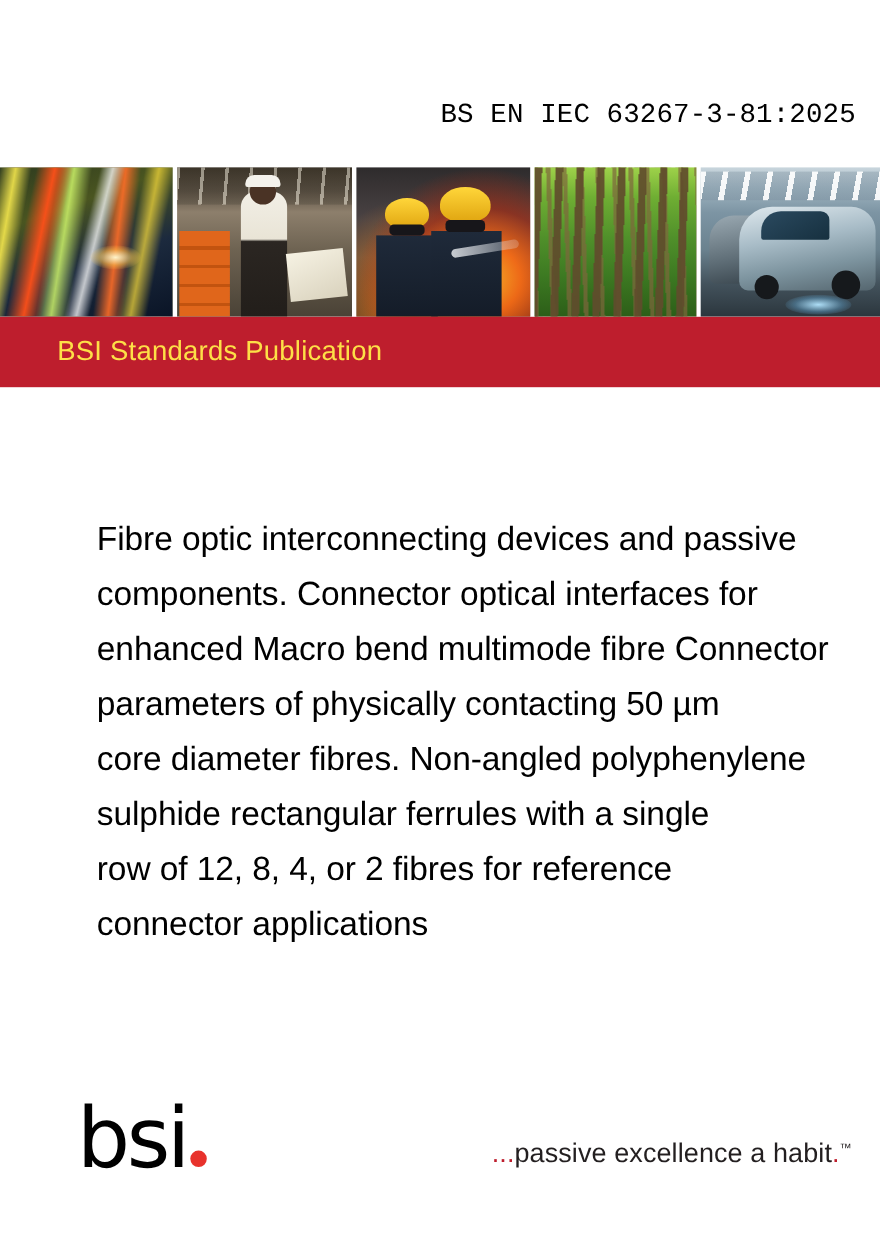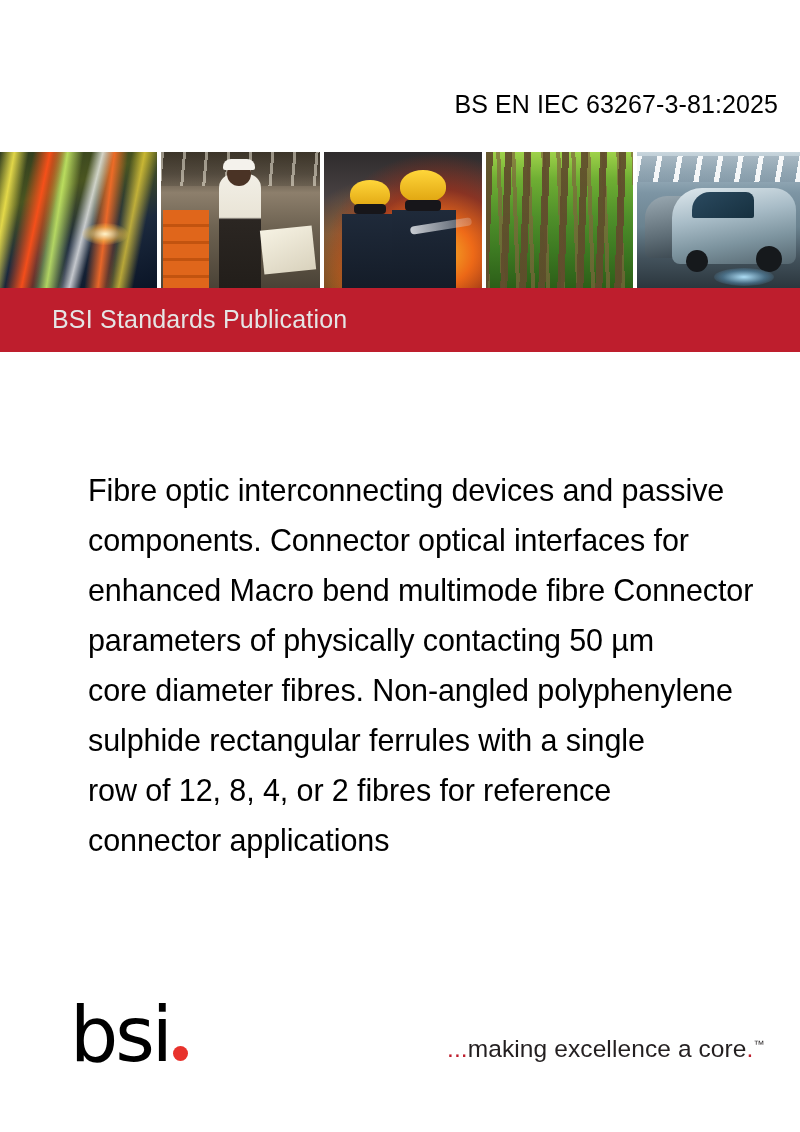--- a/index.html
+++ b/index.html
@@ -18,20 +18,21 @@
 
   
   .std-ref {
     position: absolute;
     top: 90px;
     right: 22px;
     font-size: 25px;
     letter-spacing: 0.1px;
     color: #000000;
     white-space: nowrap;
+    font-family: Liberation Mono, monospace;
   }
 
   
   .photo-strip {
     position: absolute;
     top: 152px;
     left: 0;
     width: 800px;
     height: 136px;
     display: flex;
@@ -213,21 +214,21 @@
     left: 0;
     width: 800px;
     height: 64px;
     background: #be1e2d;
   }
   .red-band-text {
     position: absolute;
     left: 52px;
     top: 17px;
     font-size: 25px;
-    color: #e5e5e5;
+    color: #fde047;
     letter-spacing: 0.2px;
     white-space: nowrap;
   }
 
   
   .title-block {
     position: absolute;
     top: 465px;
     left: 88px;
     width: 760px;
@@ -338,14 +339,14 @@
   <div class="title-line">row of 12, 8, 4, or 2 fibres for reference</div>
   <div class="title-line">connector applications</div>
 </div>
 
 <div class="logo">
   <div class="logo-text">bsi</div>
   <div class="logo-dot"></div>
 </div>
 
 <div class="tagline">
-  <span class="dots">...</span><span>making excellence a core</span><span class="period">.</span><span class="tm">™</span>
+  <span class="dots">...</span><span>passive excellence a habit</span><span class="period">.</span><span class="tm">™</span>
 </div>
 
 </body></html>

